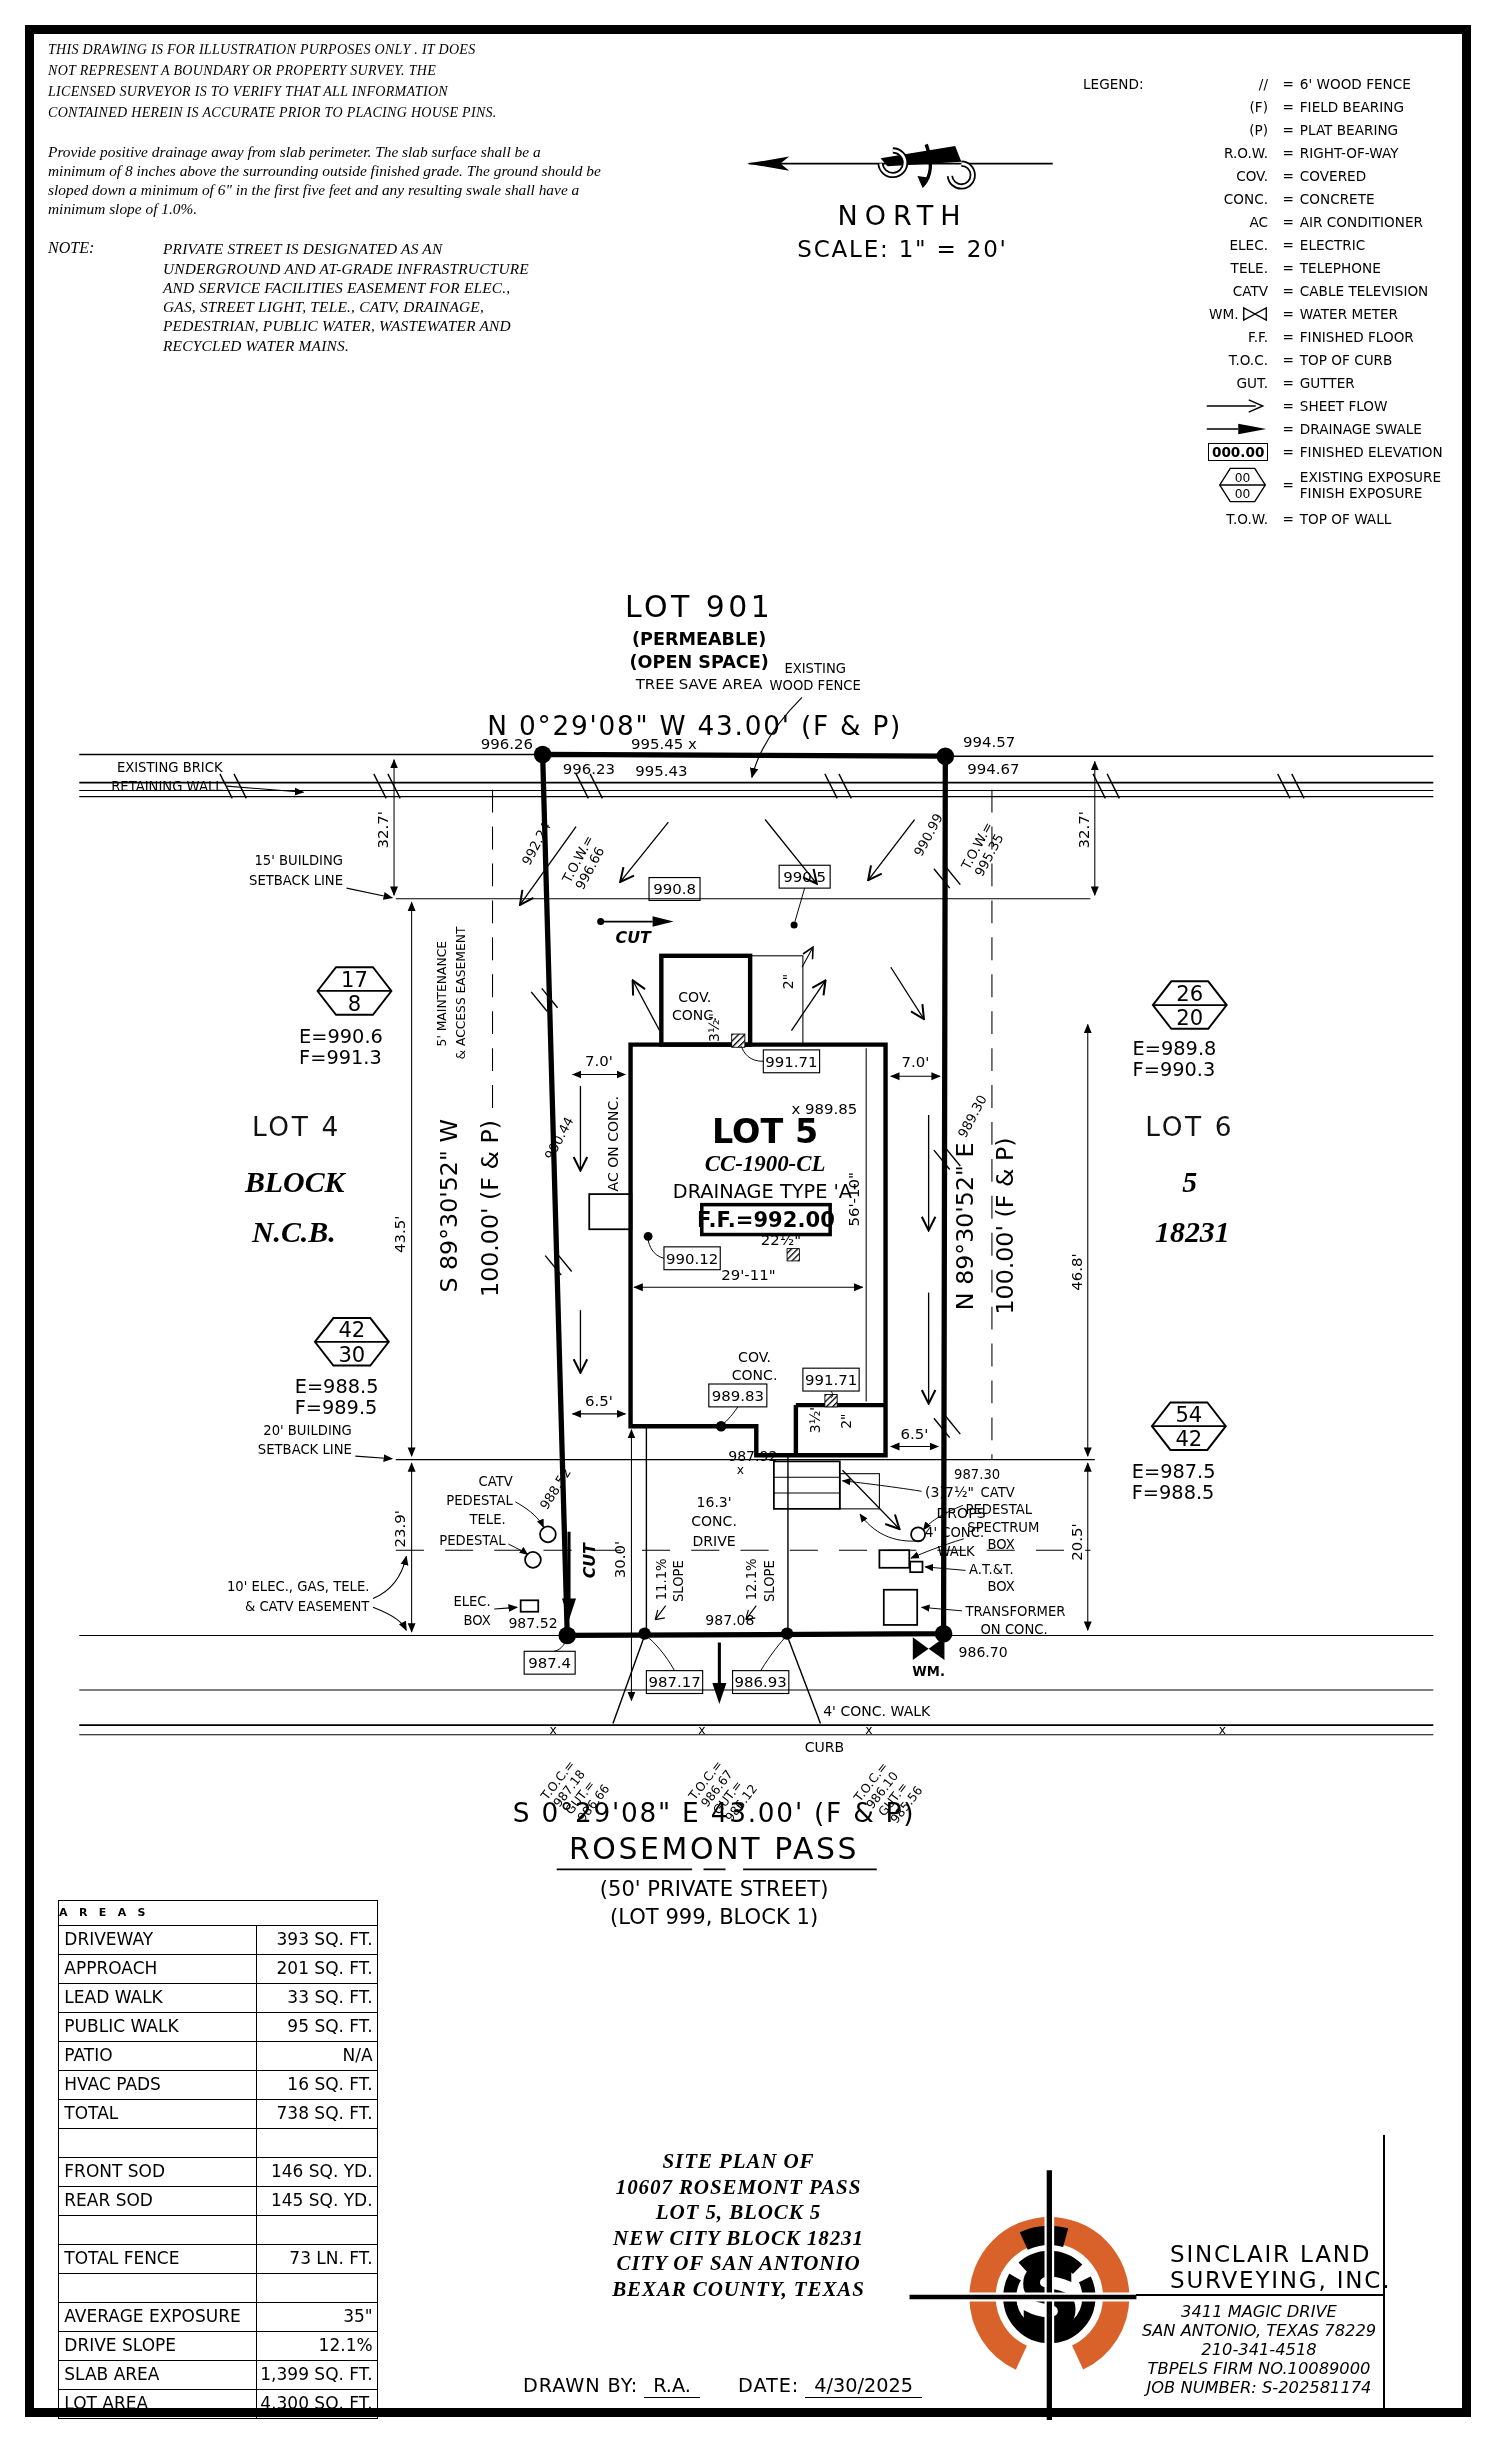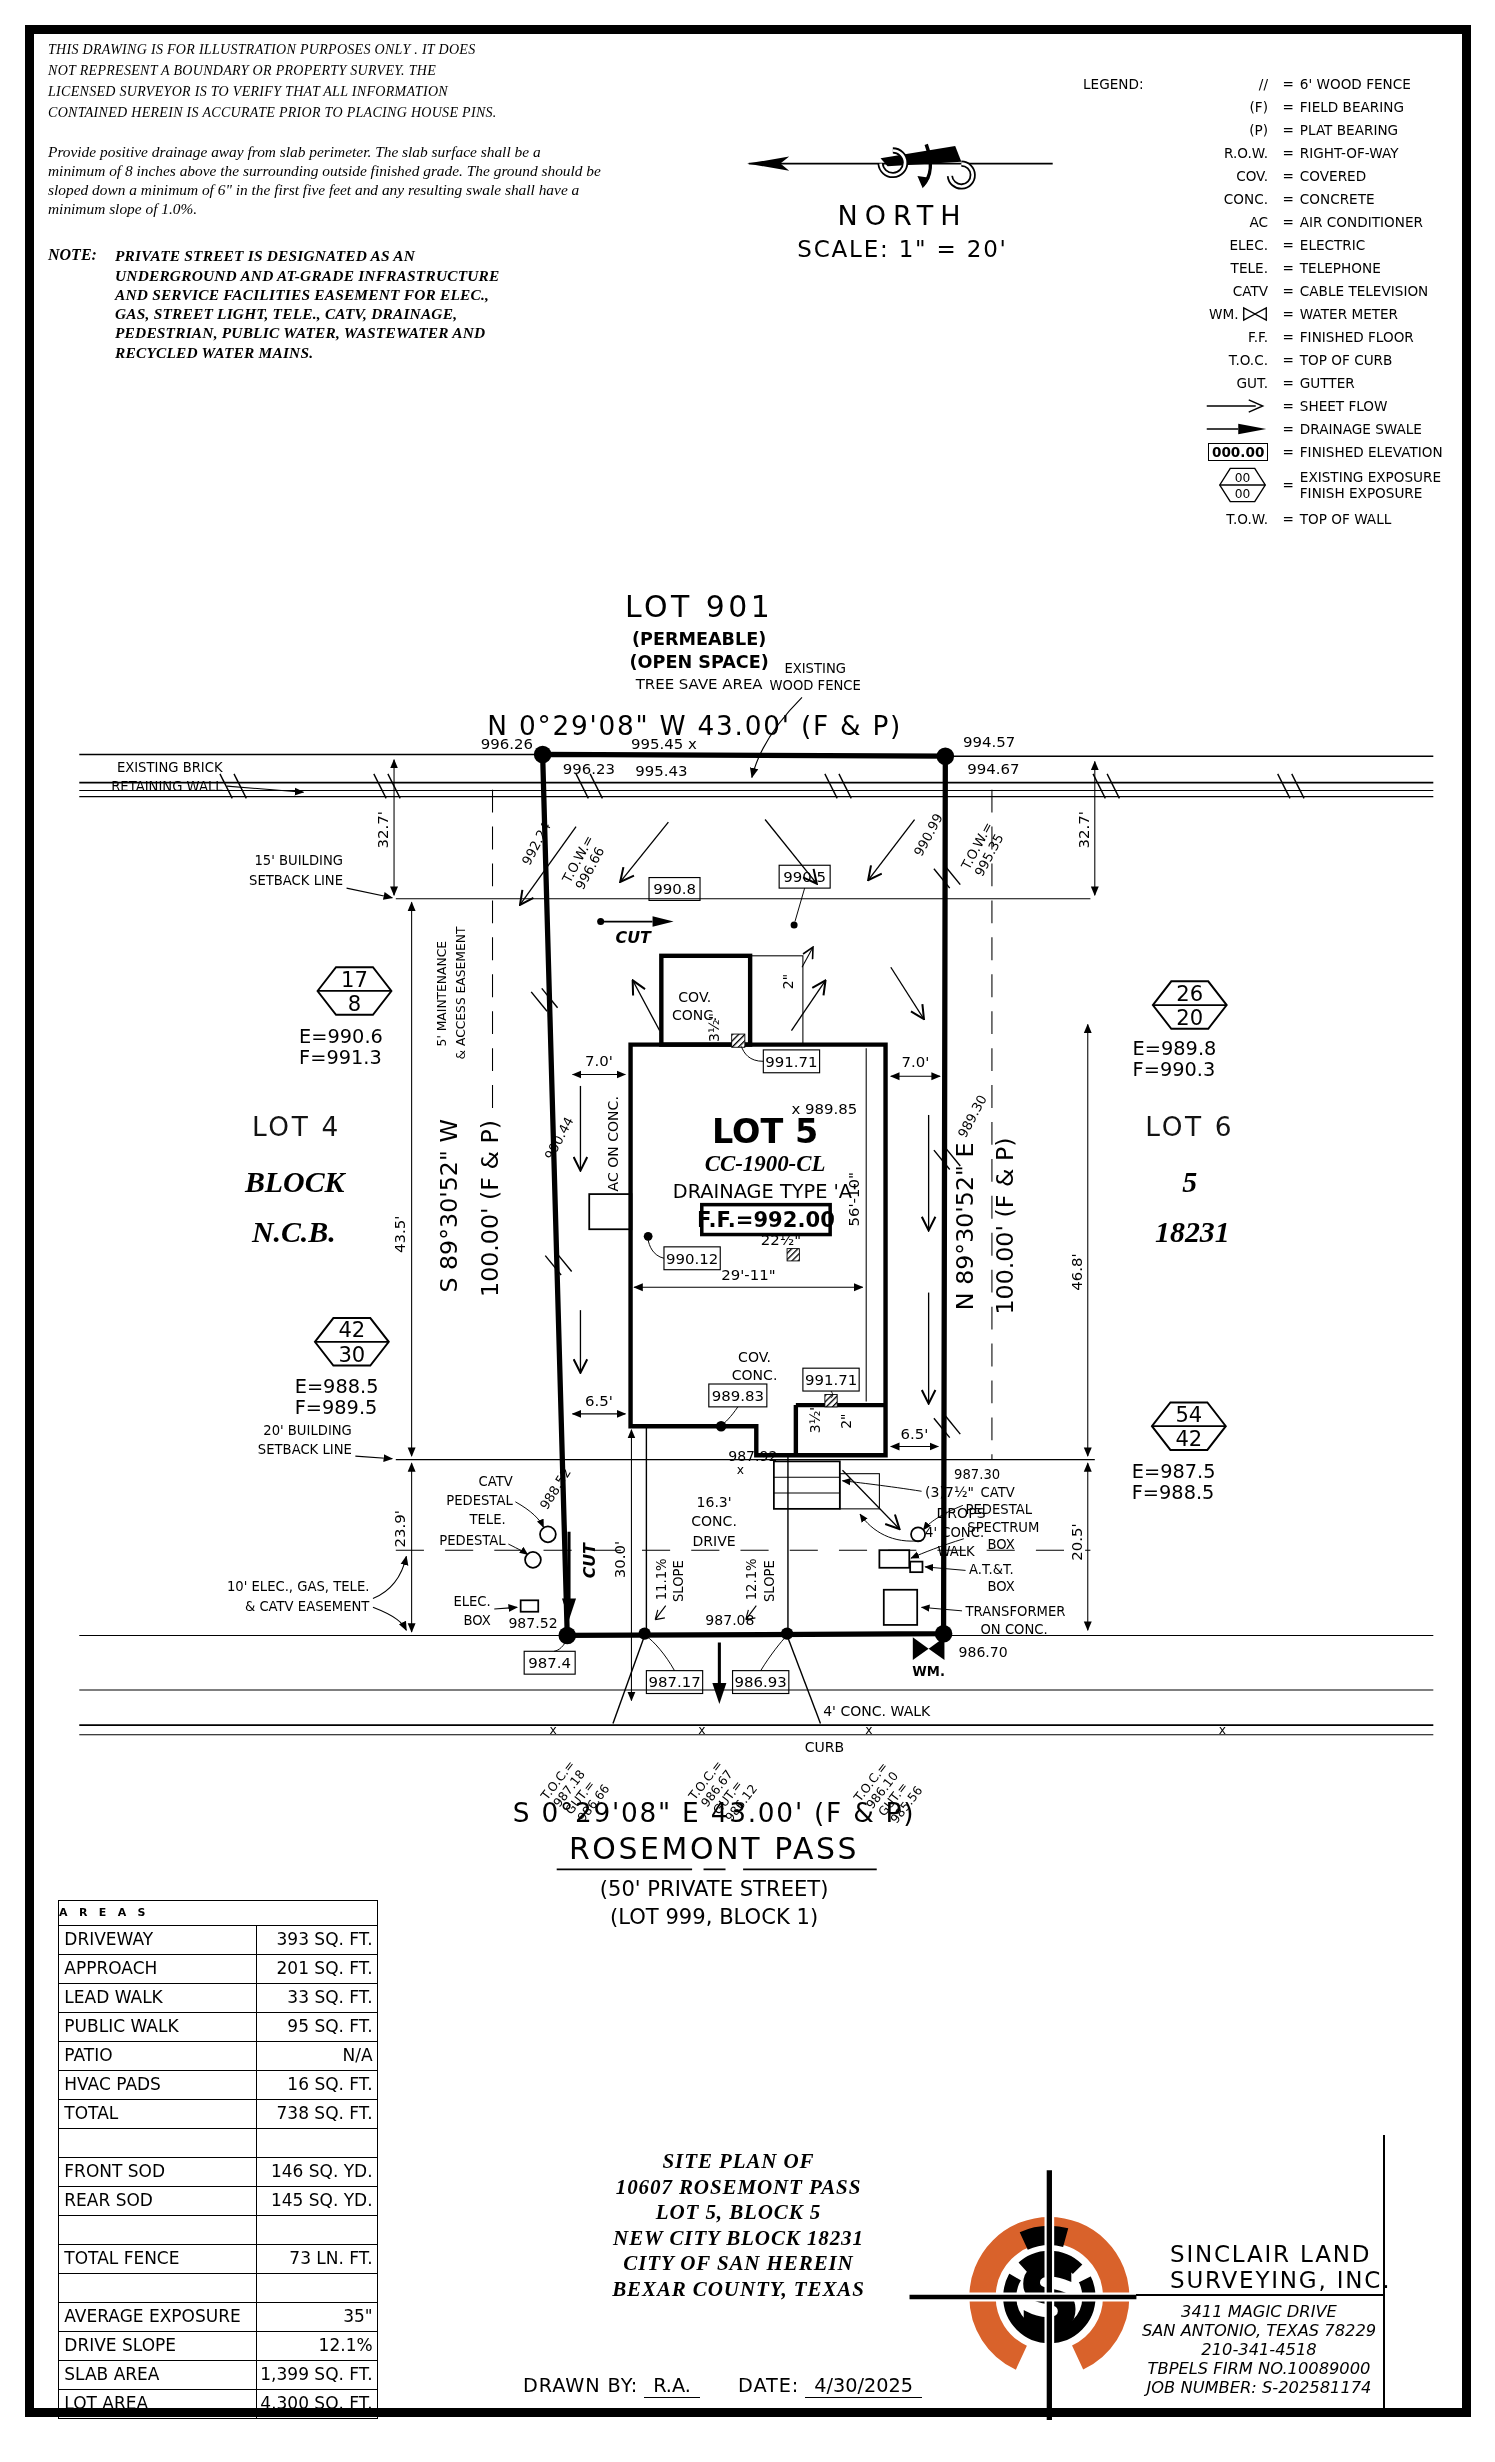--- a/index.html
+++ b/index.html
@@ -6,21 +6,21 @@
   body{width:1495px;height:2462px;position:relative;overflow:hidden;
        font-family:"DejaVu Sans",sans-serif;color:#000;}
   .abs{position:absolute;}
   
   #frame{left:24.6px;top:24.6px;width:1446px;height:2392px;border:9.7px solid #000;box-sizing:border-box;}
   
   #disclaimer{left:48px;top:39px;width:563px;font-family:"Liberation Serif",serif;font-style:italic;}
   .cap-line{font-size:14px;line-height:21px;letter-spacing:0.3px;font-family:Liberation Serif, serif;}
   .par{margin-top:19.3px;}
   .par-line{font-size:15.4px;line-height:19px;}
-  #noteblk{margin-top:28px;display:flex;font-weight:bold;}
+  #noteblk{margin-top:21px;display:flex;font-weight:normal;gap:48px;}
   #noteblk .nlab{font-size:16px;width:67px;flex:none;}
   .note-line{font-size:15.4px;line-height:19.3px;letter-spacing:0.2px;}
   
   #compass{left:740px;top:137px;width:325px;text-align:center;}
   #north-word{font-size:27px;letter-spacing:7px;margin-top:8px;}
   #scale-word{font-size:23px;letter-spacing:1.8px;margin-top:5.3px;}
   
   #legend{left:1083px;top:72px;width:387px;font-size:13.6px;}
   .lrow{display:flex;align-items:center;height:23px;justify-content:space-between;}
   .lrow.tall{height:44px;}
@@ -702,21 +702,21 @@
       <span class="c1">LOT AREA</span>
       <span class="c2">4,300 SQ. FT.</span>
     </div>
 </div>
 
 <div id="titleblk" class="abs">
   <div class="tl">SITE PLAN OF</div>
   <div class="tl">10607 ROSEMONT PASS</div>
   <div class="tl">LOT 5, BLOCK 5</div>
   <div class="tl">NEW CITY BLOCK 18231</div>
-  <div class="tl">CITY OF SAN HEREIN</div>
+  <div class="tl">CITY OF SAN ANTONIO</div>
   <div class="tl">BEXAR COUNTY, TEXAS</div>
 </div>
 <div id="drawnby" class="abs">
   <span class="lbl">DRAWN BY:</span>
   <span class="u">R.A.</span>
   <span style="display:inline-block;width:26px"></span>
   <span class="lbl">DATE:</span>
   <span class="u">4/30/2025</span>
 </div>
 

